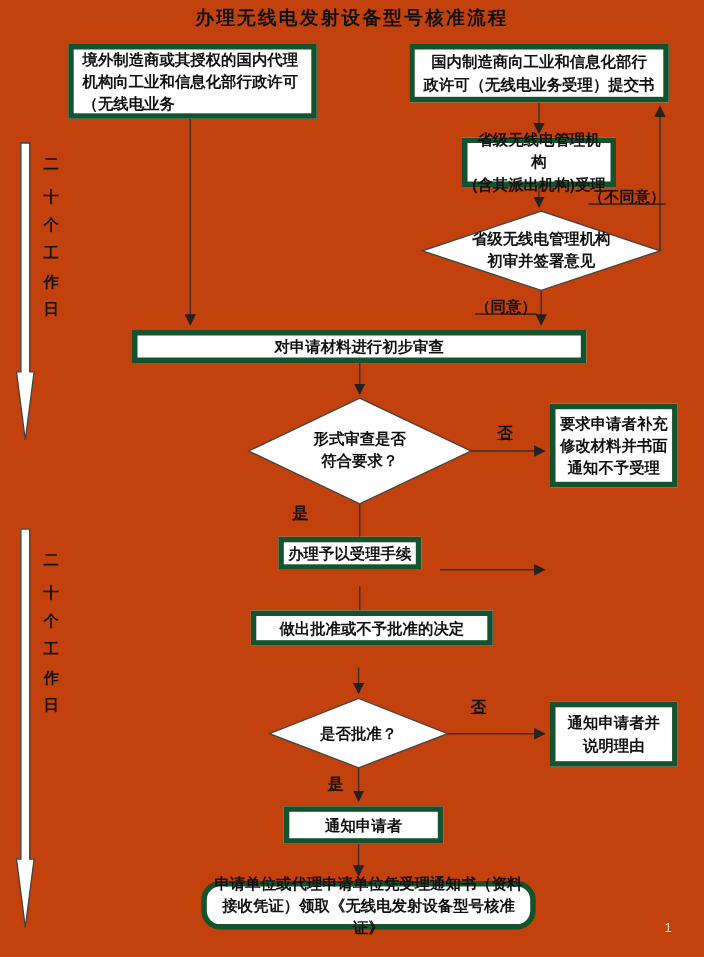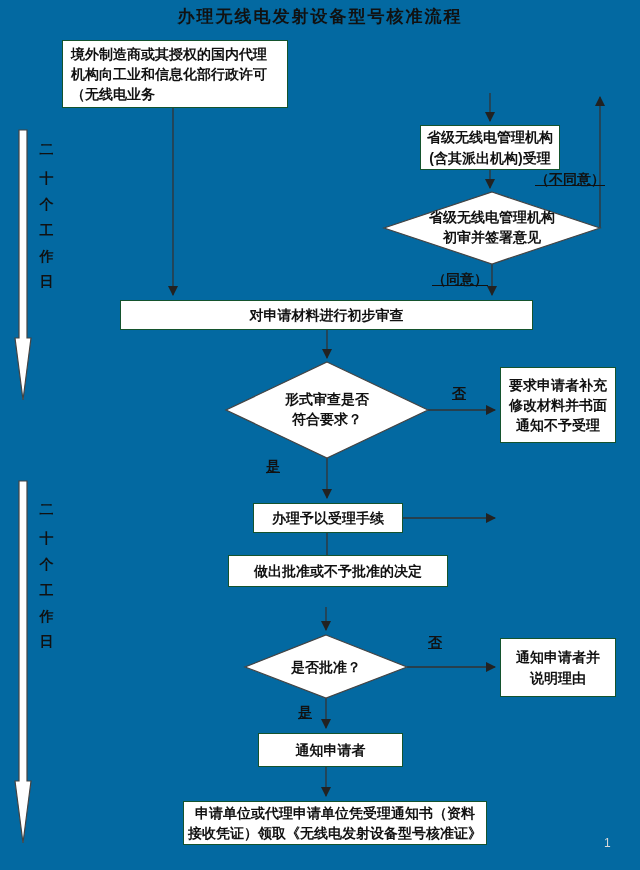--- a/index.html
+++ b/index.html
@@ -1,26 +1,26 @@
 <!DOCTYPE html>
 <html><head>
 <meta charset="utf-8">
 <style>
   html,body{margin:0;padding:0;background:#ffffff;}
   #canvas{
-    position:relative;width:640px;height:870px;background:#0369a1;
+    position:relative;width:640px;height:870px;background:#c2410c;
     font-family:"Liberation Sans",sans-serif;color:#111111;overflow:hidden;
   }
   #flow-svg{position:absolute;left:0;top:0;width:640px;height:870px;}
   .title{
     position:absolute;left:0;top:5px;width:640px;text-align:center;
     font-size:17px;font-weight:700;letter-spacing:2px;
   }
   .box{
-    position:absolute;box-sizing:border-box;border:1px solid #14532d;background:#ffffff;
+    position:absolute;box-sizing:border-box;border:5px solid #14532d;background:#ffffff;
     display:flex;align-items:center;justify-content:center;text-align:center;
     font-size:14px;font-weight:700;line-height:1.45;white-space:pre-line;padding:2px 4px;
   }
   .box.left{justify-content:flex-start;text-align:left;padding-left:8px;}
   .dtext{
     position:absolute;box-sizing:border-box;display:flex;align-items:center;justify-content:center;
     text-align:center;font-size:14px;font-weight:700;line-height:1.4;white-space:pre-line;
   }
   .lbl{
     position:absolute;font-size:14px;font-weight:700;text-align:center;white-space:nowrap;text-decoration:underline;
@@ -69,32 +69,34 @@
   </svg>
 
   <div class="title">办理无线电发射设备型号核准流程</div>
 
   <div class="vtext" style="left:38px;top:134px;">二十个工作日</div>
   <div class="vtext" style="left:38px;top:494px;">二十个工作日</div>
 
   <div class="box left" style="left:62px;top:40px;width:226px;height:68px;">境外制造商或其授权的国内代理
 机构向工业和信息化部行政许可
 （无线电业务</div>
+  <div class="box" style="left:372px;top:40px;width:236px;height:53px;">国内制造商向工业和信息化部行
+政许可（无线电业务受理）提交书</div>
   <div class="box" style="left:420px;top:125px;width:140px;height:45px;">省级无线电管理机构
 (含其派出机构)受理</div>
   <div class="box" style="left:500px;top:367px;width:116px;height:76px;">要求申请者补充
 修改材料并书面
 通知不予受理</div>
   <div class="box" style="left:120px;top:300px;width:413px;height:30px;">对申请材料进行初步审查</div>
-  <div class="box" style="left:253px;top:503px;width:150px;height:30px;">办理予以受理手续</div>
+  <div class="box" style="left:253px;top:488px;width:130px;height:30px;">办理予以受理手续</div>
   <div class="box" style="left:228px;top:555px;width:220px;height:32px;">做出批准或不予批准的决定</div>
   <div class="box" style="left:258px;top:733px;width:145px;height:34px;">通知申请者</div>
   <div class="box" style="left:500px;top:638px;width:116px;height:59px;">通知申请者并
 说明理由</div>
-  <div class="box" style="left:183px;top:801px;width:304px;height:44px;">申请单位或代理申请单位凭受理通知书（资料
+  <div class="box" style="left:183px;top:801px;width:304px;height:44px;border-radius:17px;">申请单位或代理申请单位凭受理通知书（资料
 接收凭证）领取《无线电发射设备型号核准证》</div>
 
   <div class="dtext" style="left:392px;top:200px;width:200px;height:56px;">省级无线电管理机构
 初审并签署意见</div>
   <div class="dtext" style="left:247px;top:386px;width:160px;height:48px;">形式审查是否
 符合要求？</div>
   <div class="dtext" style="left:256px;top:657px;width:140px;height:22px;">是否批准？</div>
 
   <div class="lbl" style="left:528px;top:171px;width:84px;">（不同意）</div>
   <div class="lbl" style="left:420px;top:271px;width:80px;">（同意）</div>

